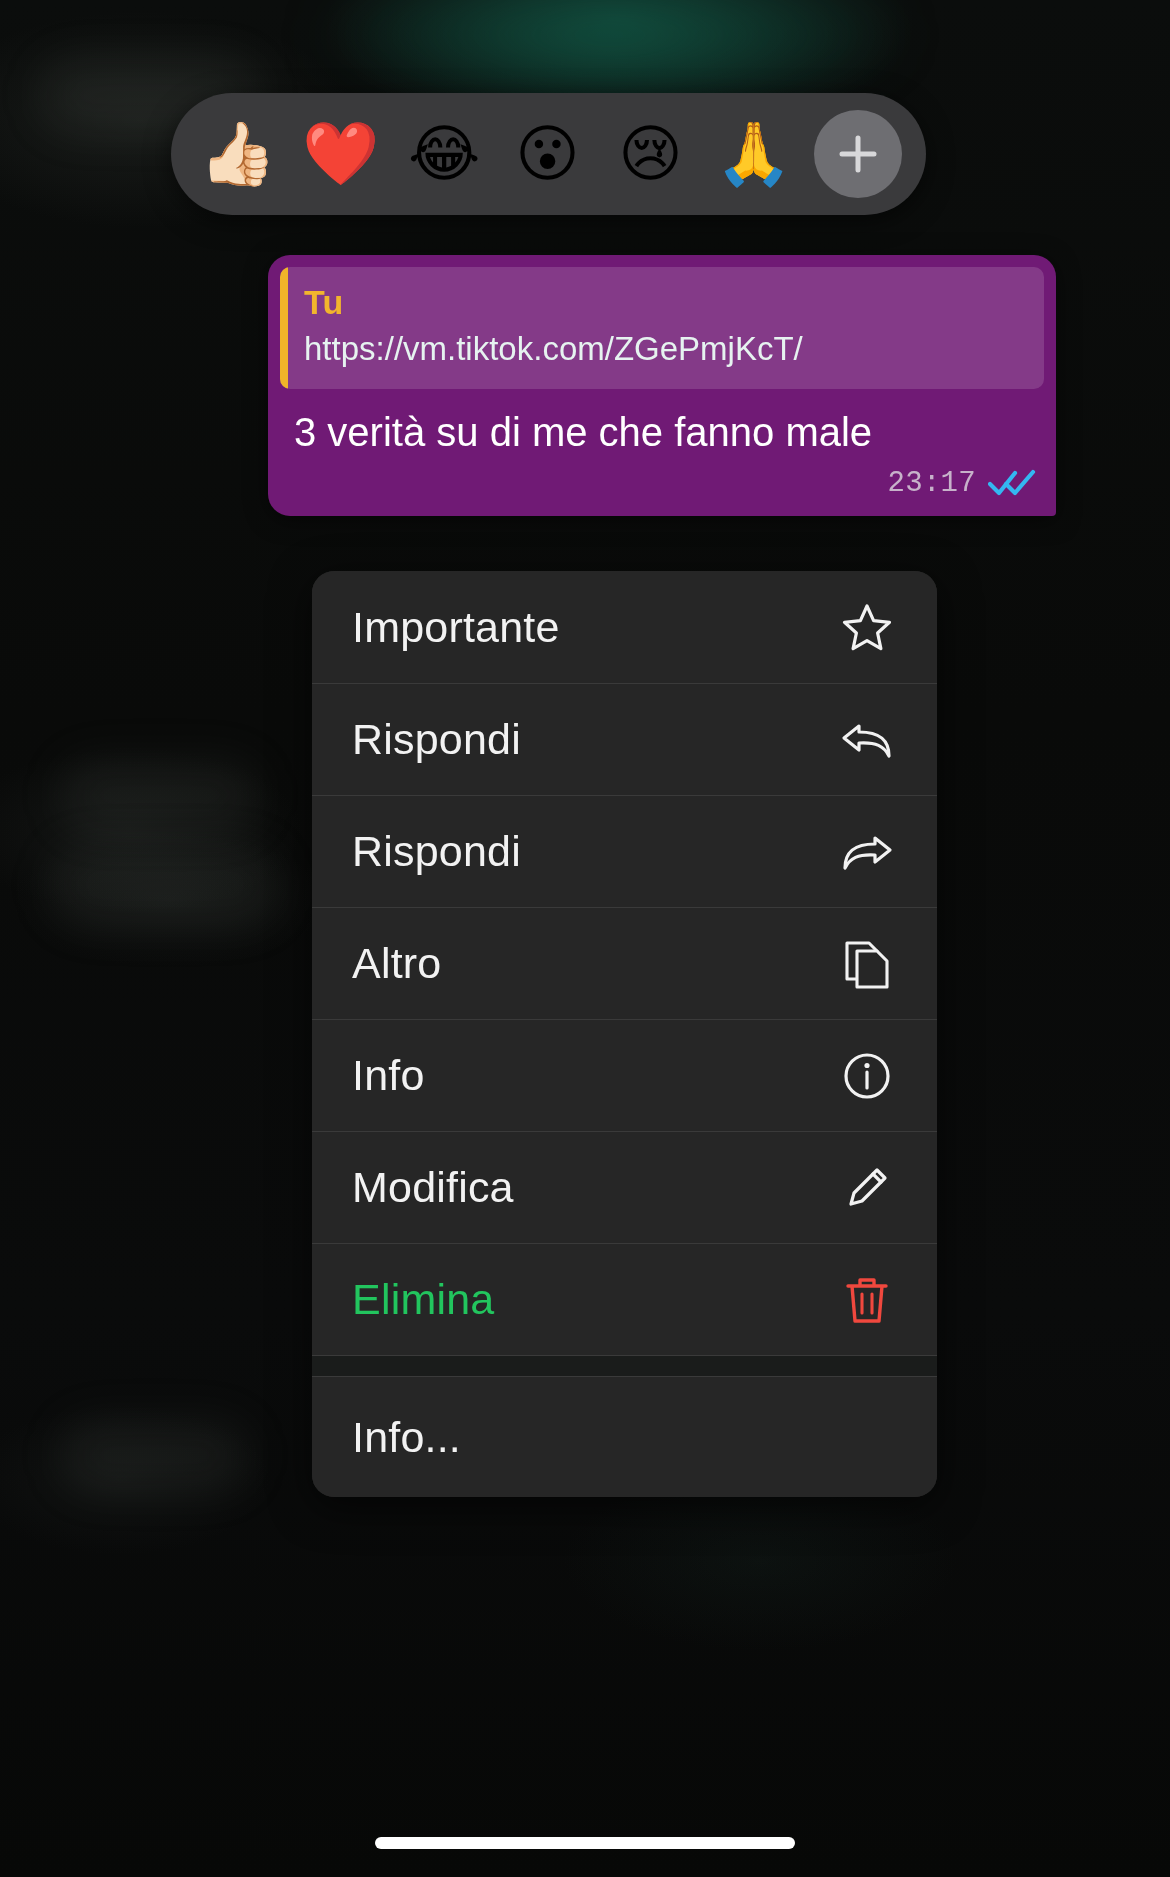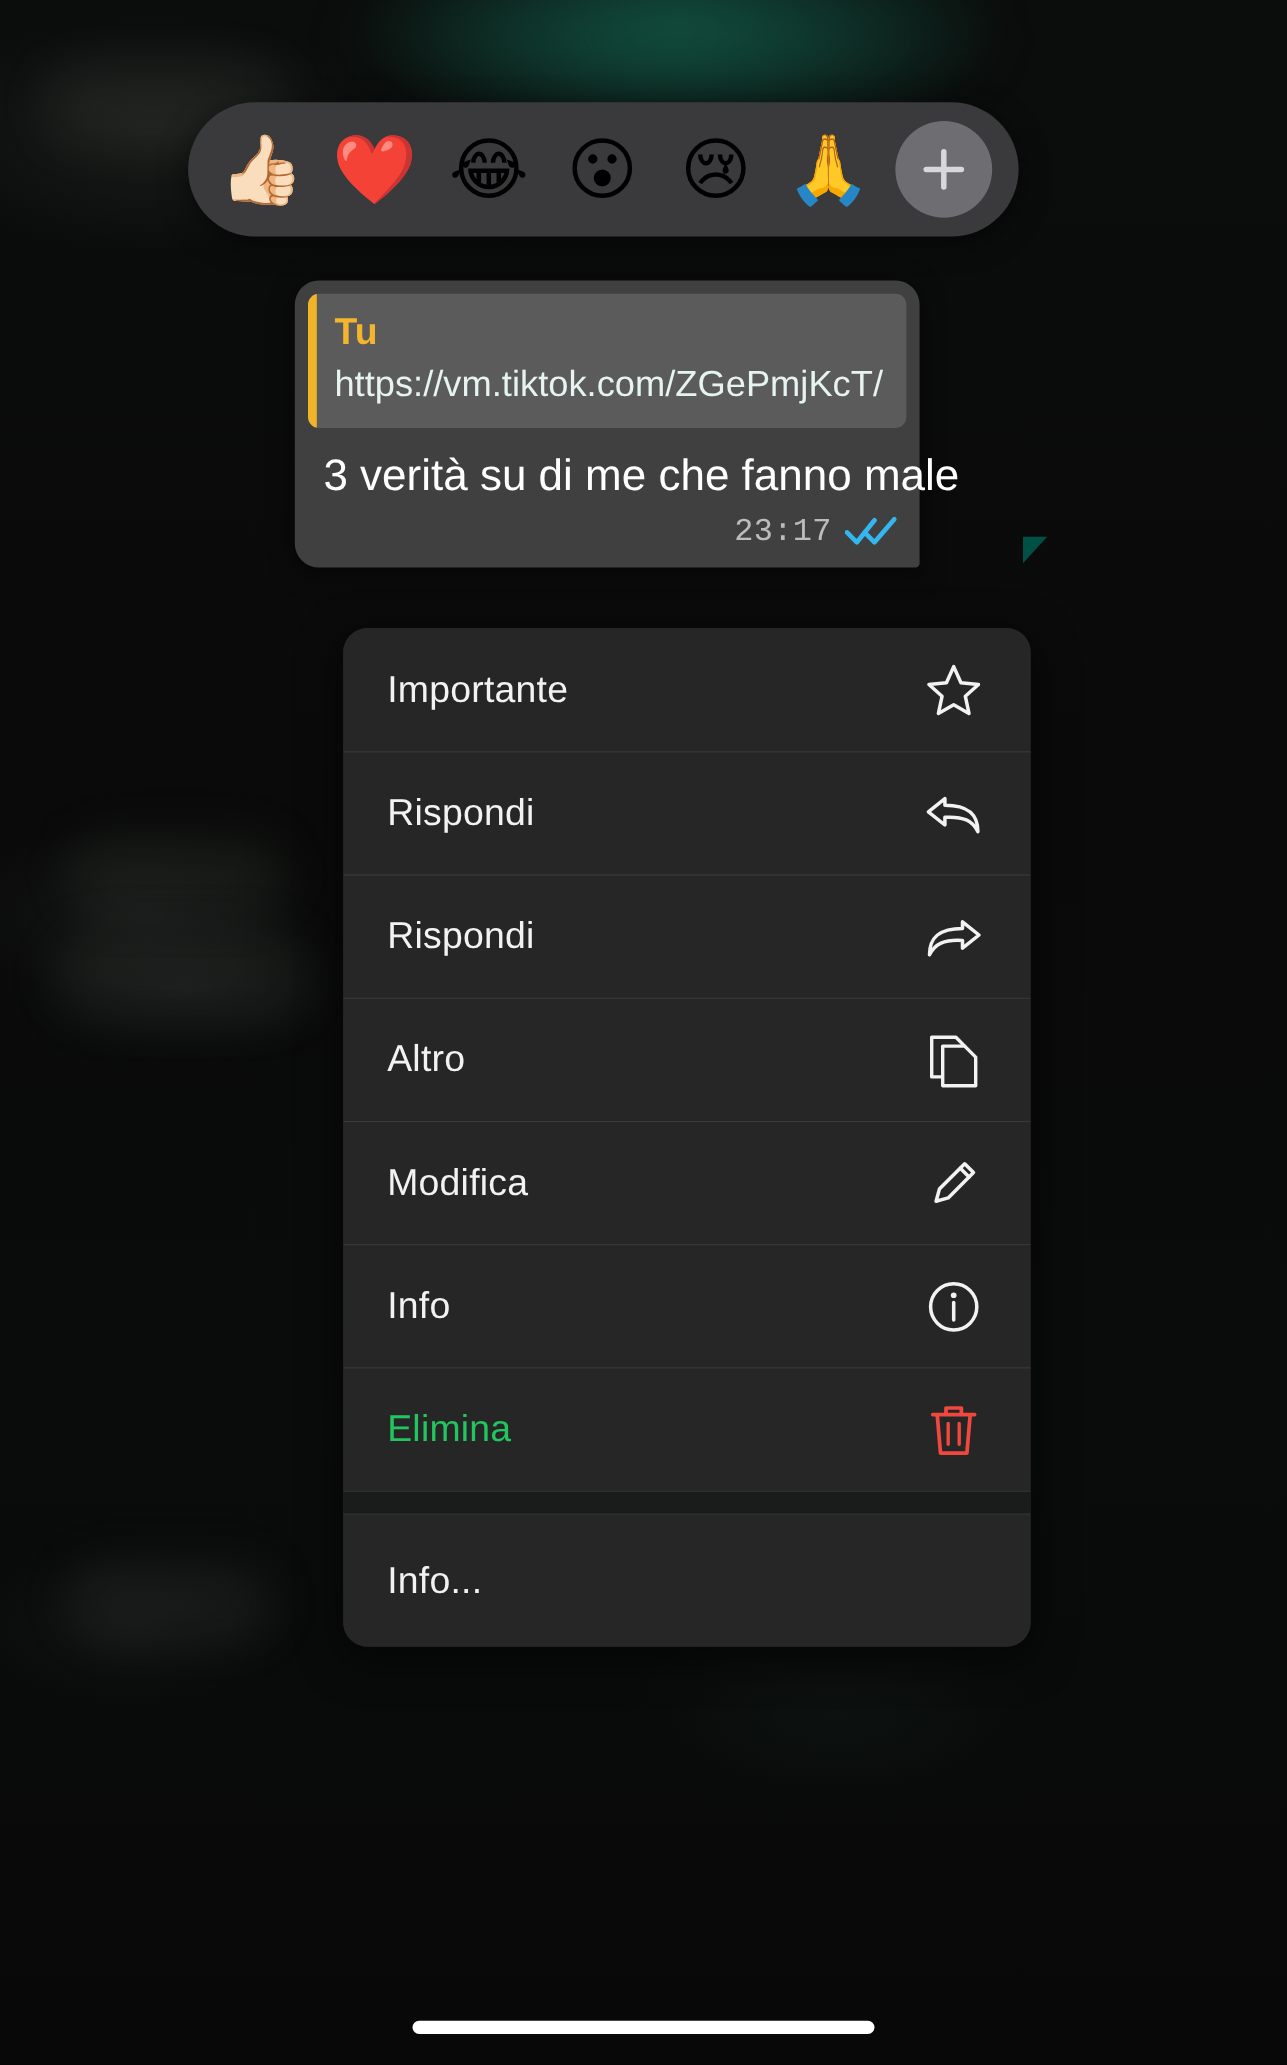--- a/index.html
+++ b/index.html
@@ -88,22 +88,22 @@
     cursor: pointer;
     flex: none;
   }
   .reaction-plus svg { display: block; }
 
   
   .bubble {
     position: absolute;
     left: 268px;
     top: 255px;
-    width: 568px;
-    background: #404040;
+    width: 788px;
+    background: #701a75;
     border-radius: 22px;
     border-bottom-right-radius: 4px;
     padding: 12px 12px 0 12px;
     box-sizing: border-box;
     box-shadow: 0 4px 22px rgba(0,0,0,0.5);
   }
   .bubble-tail {
     position: absolute;
     left: 930px;
     top: 488px;
@@ -179,21 +179,21 @@
     display: flex;
     align-items: center;
     justify-content: space-between;
     padding: 0 42px 0 40px;
     box-sizing: border-box;
     background: #262626;
     cursor: pointer;
   }
   .ctx-item + .ctx-item { border-top: 1px solid #3a3a3a; }
   .ctx-label {
-    font-size: 34px;
+    font-size: 43px;
     color: #f2f2f2;
     letter-spacing: 0.2px;
   }
   .ctx-item.danger .ctx-label { color: #22c55e; }
   .ctx-icon { display: flex; align-items: center; justify-content: center; width: 56px; }
   .ctx-gap {
     height: 20px;
     background: #1a1c1b;
     border-top: 1px solid #3a3a3a;
     border-bottom: 1px solid #3a3a3a;
@@ -288,36 +288,36 @@
       <span class="ctx-label">Altro</span>
       <span class="ctx-icon">
         <svg width="52" height="54" viewBox="0 0 52 54">
           <path d="M6 6 H28 L36 14 V42 H6 Z" fill="none" stroke="#f2f2f2" stroke-width="3.1" stroke-linejoin="round"></path>
           <path d="M16 14 H36 L46 24 V50 H16 Z" fill="#262626" stroke="#f2f2f2" stroke-width="3.1" stroke-linejoin="round"></path>
         </svg>
       </span>
     </div>
 
     <div class="ctx-item">
-      <span class="ctx-label">Modifica</span>
-      <span class="ctx-icon">
-        <svg width="52" height="52" viewBox="0 0 52 52">
-          <path d="M10 42 L13 31 L36 8 L44 16 L21 39 Z" fill="none" stroke="#f2f2f2" stroke-width="3.2" stroke-linejoin="round"></path>
-          <path d="M32 12 L40 20" stroke="#f2f2f2" stroke-width="3.2" stroke-linecap="round"></path>
-        </svg>
-      </span>
-    </div>
-
-    <div class="ctx-item">
       <span class="ctx-label">Info</span>
       <span class="ctx-icon">
         <svg width="52" height="52" viewBox="0 0 52 52">
           <circle cx="26" cy="26" r="21" fill="none" stroke="#f2f2f2" stroke-width="3.2"></circle>
           <circle cx="26" cy="15.5" r="2.6" fill="#f2f2f2"></circle>
           <path d="M26 22 V38" stroke="#f2f2f2" stroke-width="3.2" stroke-linecap="round"></path>
+        </svg>
+      </span>
+    </div>
+
+    <div class="ctx-item">
+      <span class="ctx-label">Modifica</span>
+      <span class="ctx-icon">
+        <svg width="52" height="52" viewBox="0 0 52 52">
+          <path d="M10 42 L13 31 L36 8 L44 16 L21 39 Z" fill="none" stroke="#f2f2f2" stroke-width="3.2" stroke-linejoin="round"></path>
+          <path d="M32 12 L40 20" stroke="#f2f2f2" stroke-width="3.2" stroke-linecap="round"></path>
         </svg>
       </span>
     </div>
 
     <div class="ctx-item danger">
       <span class="ctx-label">Elimina</span>
       <span class="ctx-icon">
         <svg width="52" height="54" viewBox="0 0 52 54">
           <path d="M7 13 H45" stroke="#f0483e" stroke-width="3.4" stroke-linecap="round"></path>
           <path d="M19 13 V7 H33 V13" fill="none" stroke="#f0483e" stroke-width="3.4" stroke-linejoin="round"></path>

